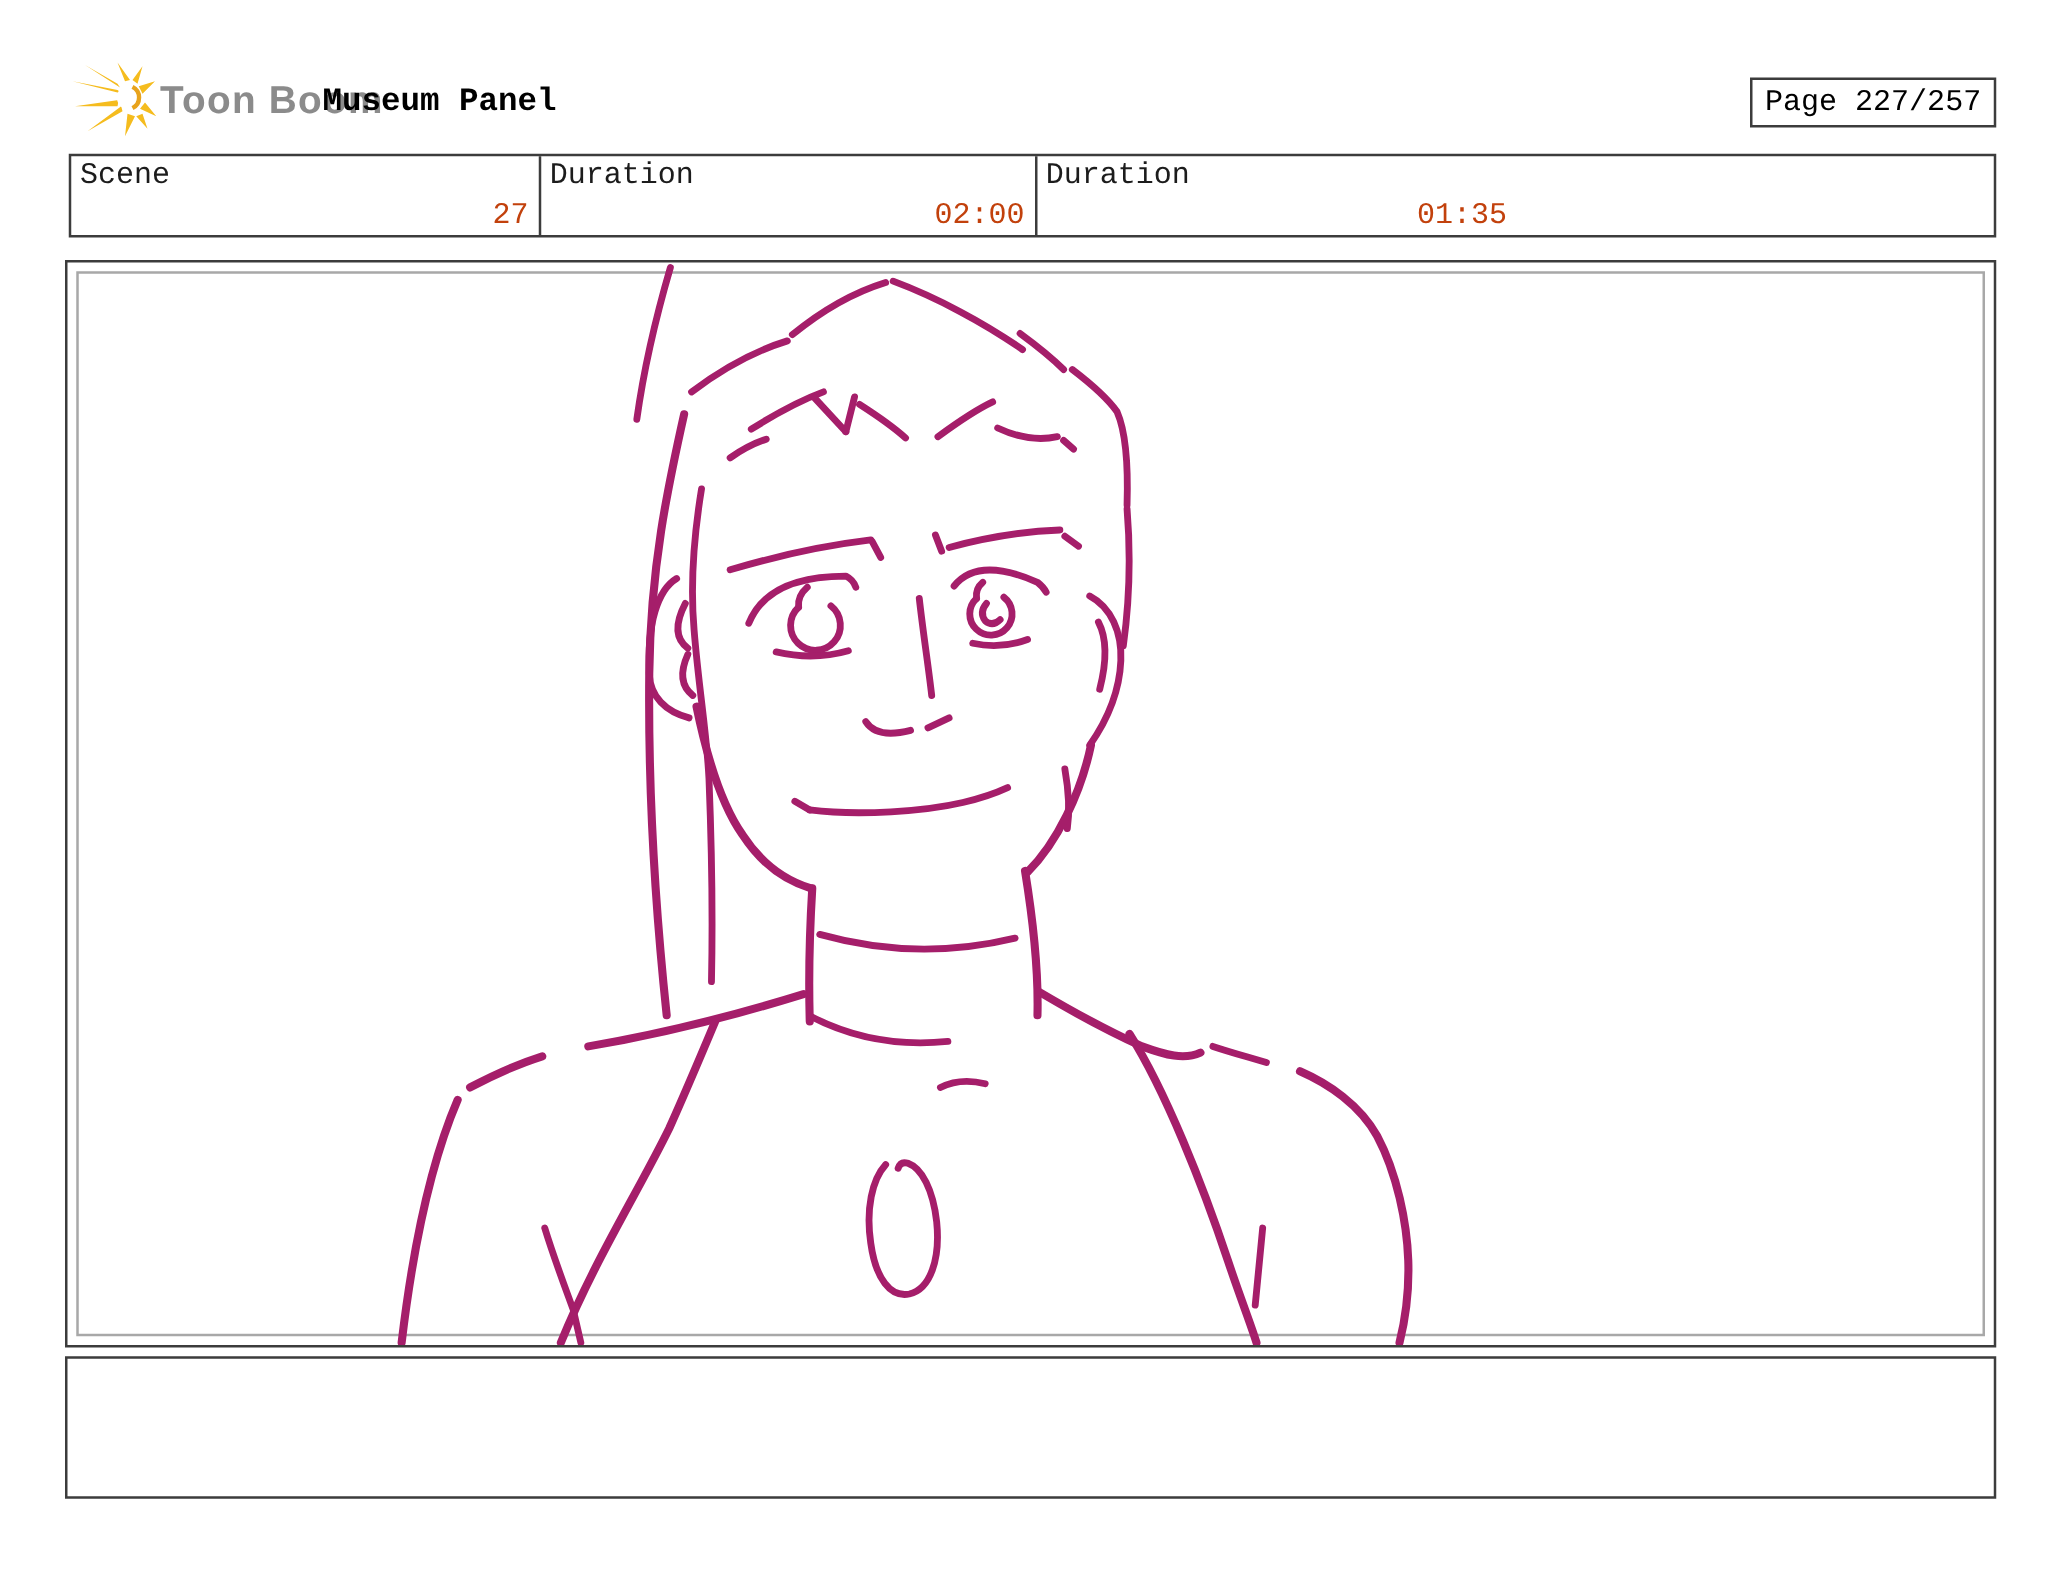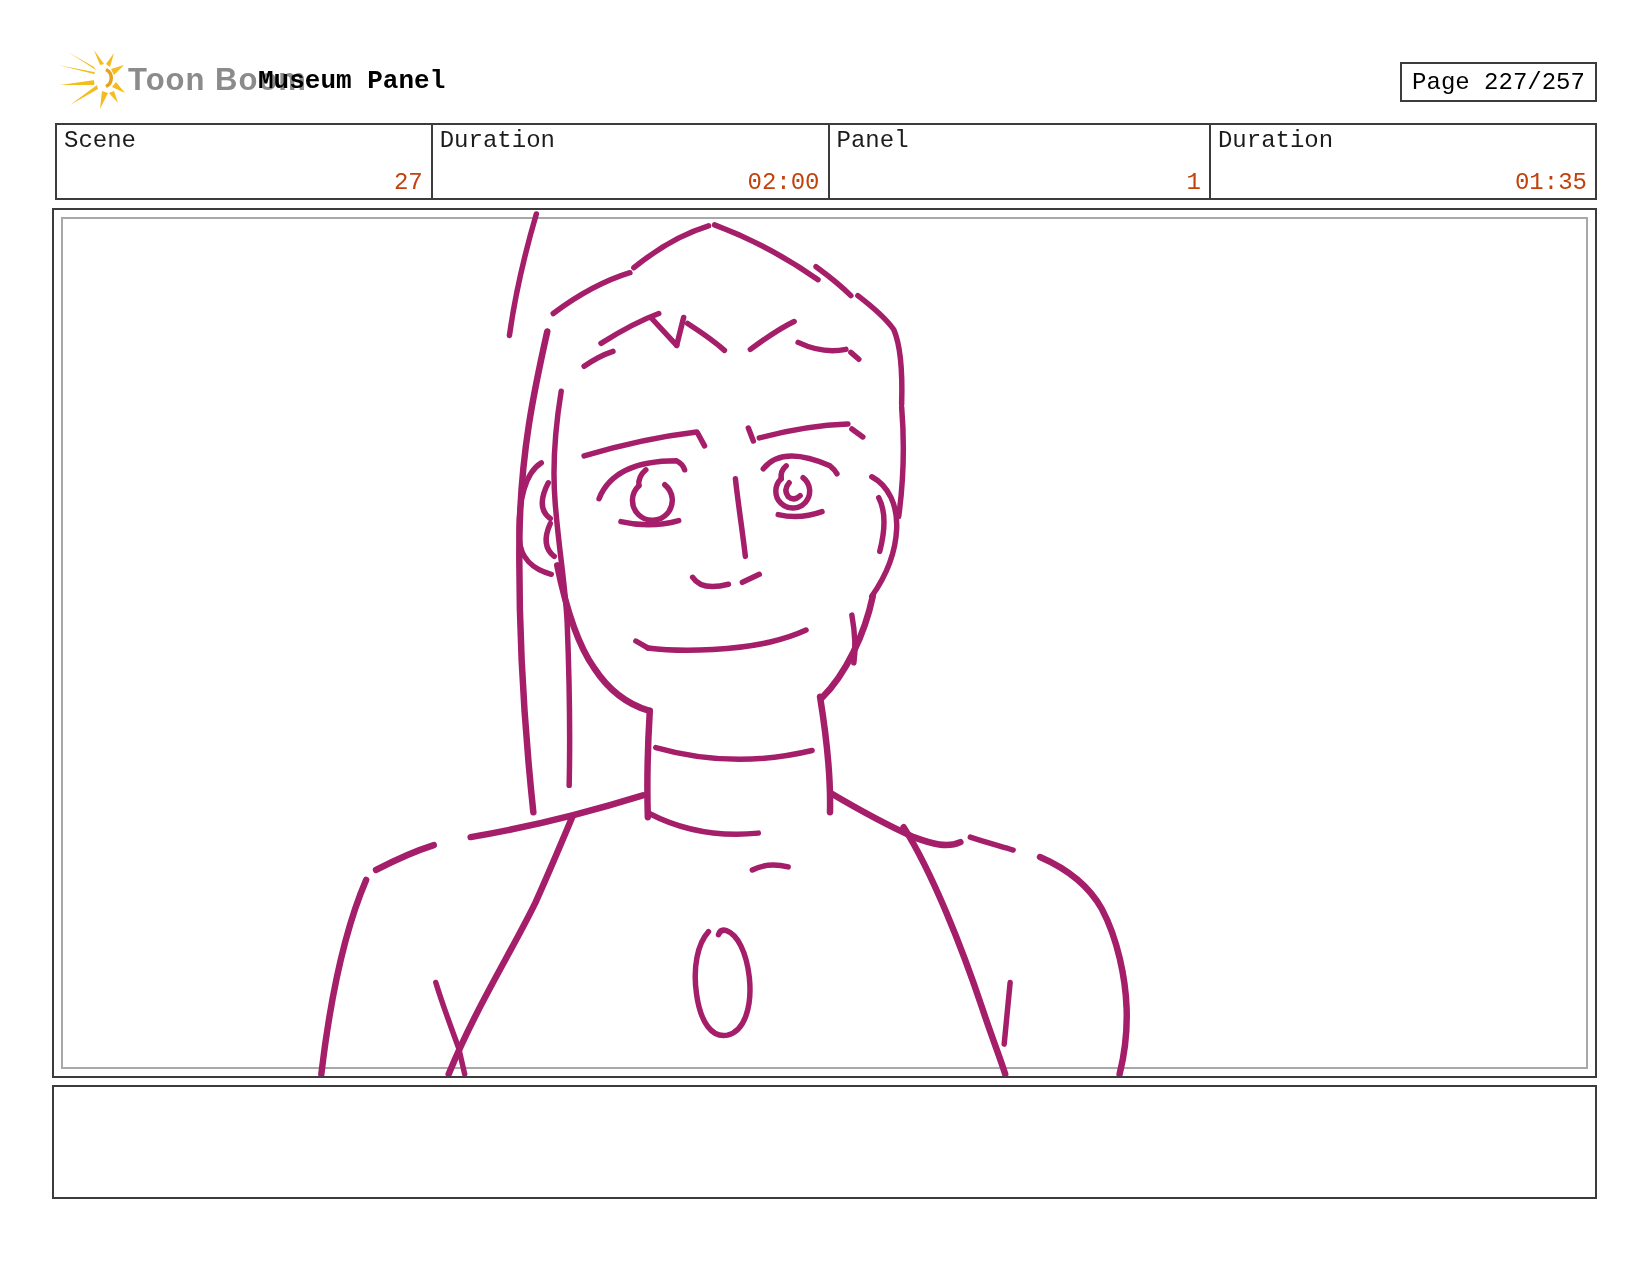--- a/index.html
+++ b/index.html
@@ -23,21 +23,21 @@
   }
   .page-box {
     position:absolute; left:1400px; top:62px; width:197px; height:40px;
     border:2px solid var(--border-dark,#3c3c3c); box-sizing:border-box;
     display:flex; align-items:center; justify-content:center;
     font-size:24px; font-weight:normal; color:#000; white-space:nowrap;
   }
 
   
   .info-row {
-    position:absolute; left:55px; top:123px; width:1542px; height:77px;
+    position:absolute; left:55px; top:123px; width:1542px; height:67px;
     border:2px solid var(--border-dark,#3c3c3c); box-sizing:border-box;
     display:flex;
   }
   .info-cell { position:relative; box-sizing:border-box; border-left:2px solid var(--border-dark,#3c3c3c); }
   .info-cell:first-child { border-left:none; }
   .cell-label { position:absolute; left:7px; top:2px; font-size:24px; color:#1c1c1c; }
   .cell-value { position:absolute; right:8px; bottom:2px; font-size:24px; color:#c2410c; }
   .c1 { width:24.3%; } .c2 { width:25.8%; } .c3 { width:24.8%; } .c4 { width:25.1%; }
 
   
@@ -88,24 +88,20 @@
   </div>
 
   <div class="info-row">
     <div class="info-cell c1">
       <span class="cell-label">Scene</span>
       <span class="cell-value">27</span>
     </div>
     <div class="info-cell c2">
       <span class="cell-label">Duration</span>
       <span class="cell-value">02:00</span>
-    </div>
-    <div class="info-cell c3">
-      <span class="cell-label">Panel</span>
-      <span class="cell-value">1</span>
     </div>
     <div class="info-cell c4">
       <span class="cell-label">Duration</span>
       <span class="cell-value">01:35</span>
     </div>
   </div>
 
   <div class="panel-box">
     <div class="panel-frame"></div>
     <svg class="sketch-svg" viewBox="0 0 1545 870">

